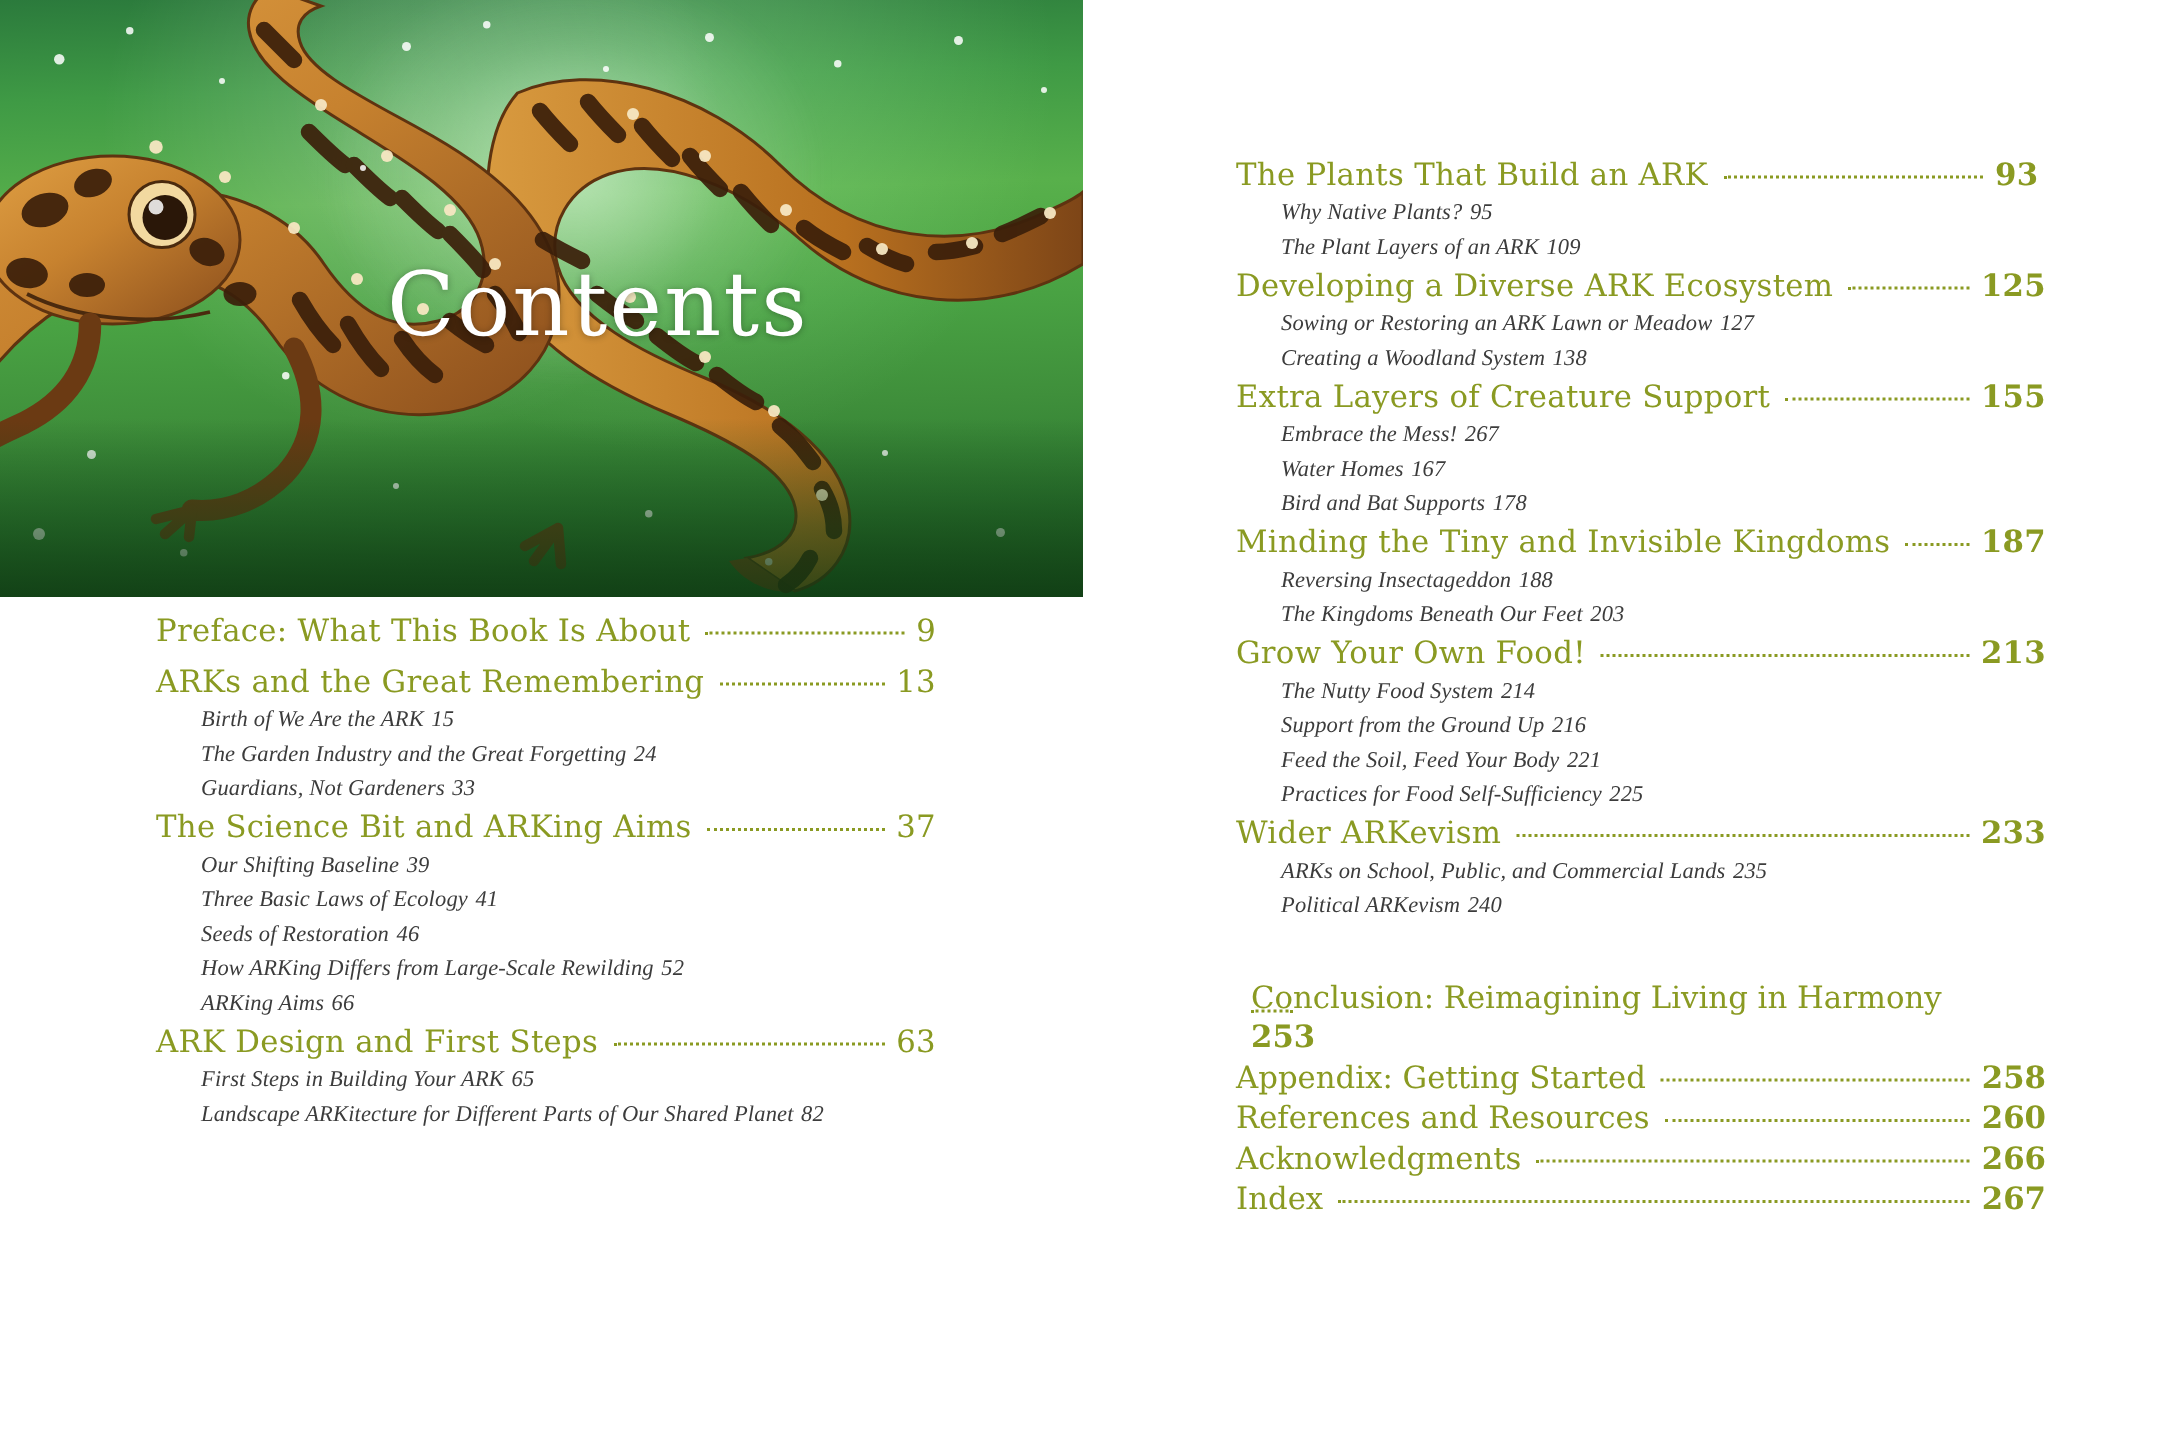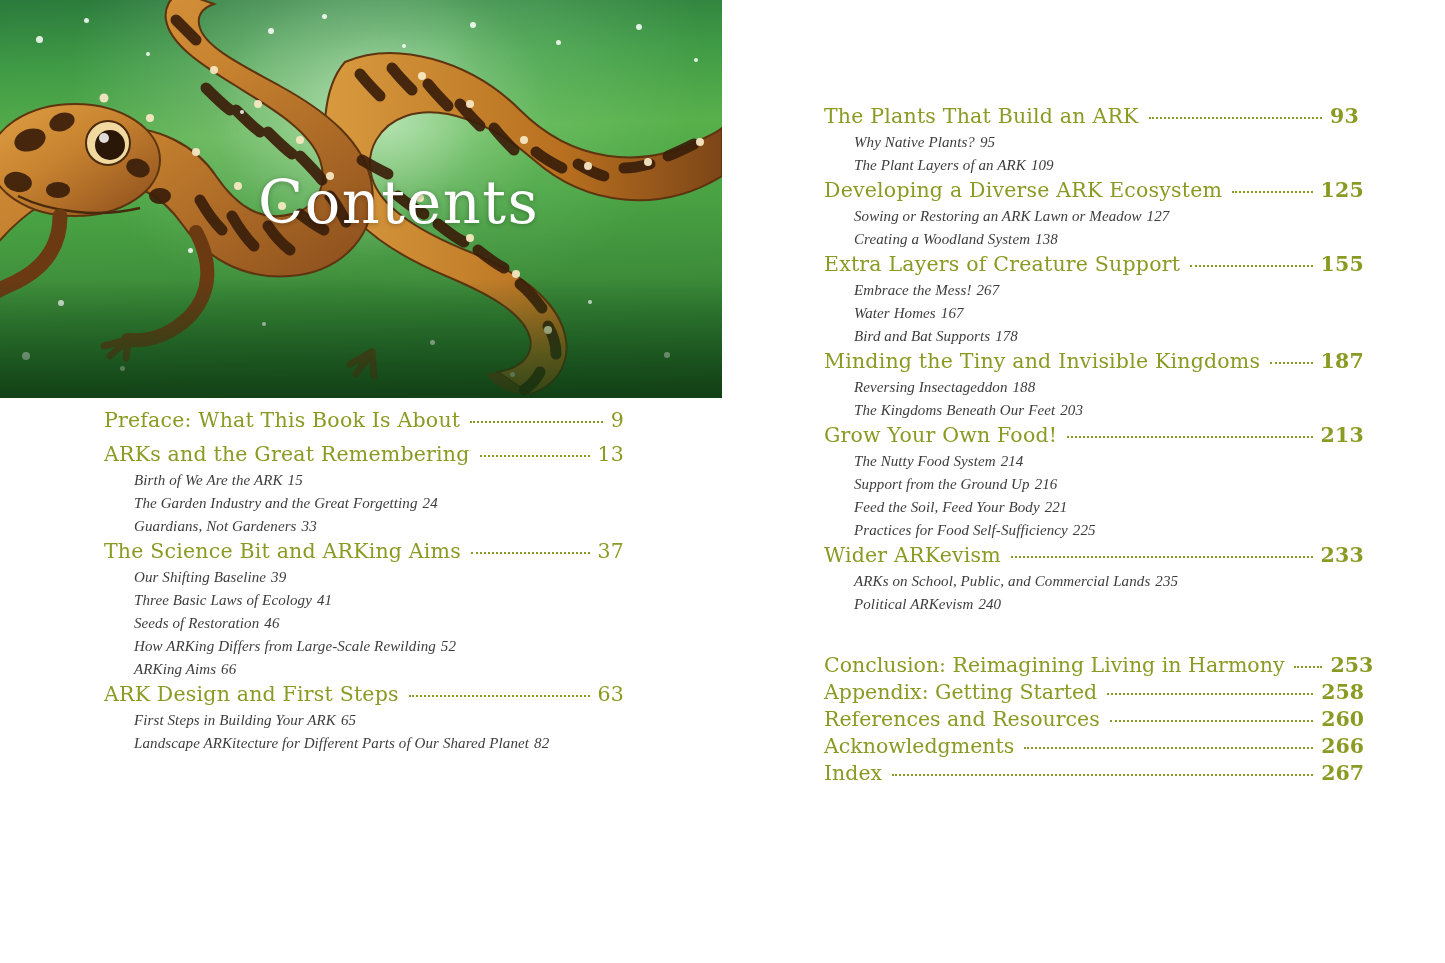--- a/index.html
+++ b/index.html
@@ -128,21 +128,21 @@
   .back-block { margin-top: 40px; }
   .back-item {
     display: flex;
     align-items: baseline;
     color: #8a9a22;
     font-family: "DejaVu Serif", serif;
     font-size: 20.5px;
     margin-top: 3px;
     white-space: nowrap;
   }
-  .back-item:first-child { margin-top: 0; }
+  .back-item:first-child { margin-top: 0; flex-direction: column; }
   .back-item .dots {
     flex: 1 1 auto;
     margin: 0 8px 0 10px;
     border-bottom: 2.4px dotted #8a9a22;
     transform: translateY(-4px);
     min-width: 28px;
   }
   .right-pgs { text-align: left; min-width: 34px; font-weight: bold; }
 </style>
 </head>

